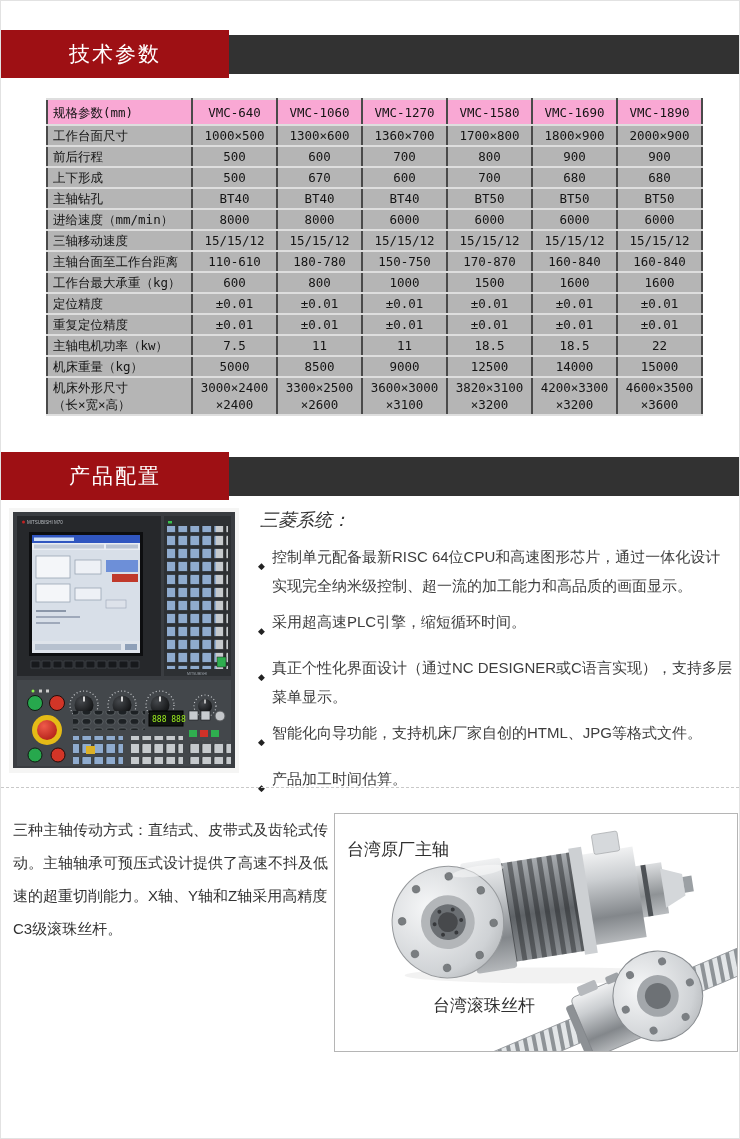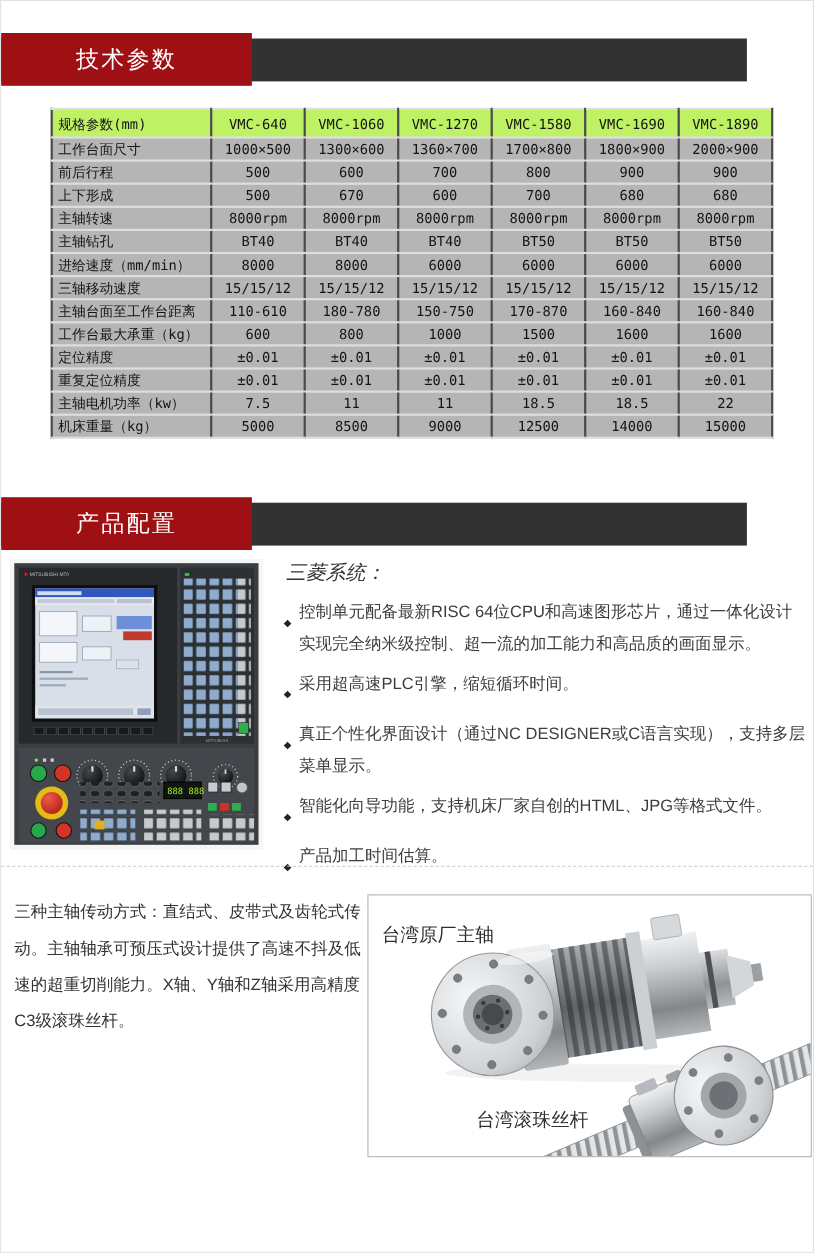--- a/index.html
+++ b/index.html
@@ -2,21 +2,21 @@
 <html><head>
 <meta charset="utf-8">
 <style>
   html,body { margin:0; padding:0; background:#fff; }
   .page {
     position:relative; width:740px; height:1139px; margin:0 auto;
     background:#ffffff; border:1px solid #e2e2e2; box-sizing:border-box;
     font-family:"Liberation Sans", sans-serif; overflow:hidden;
   }
   
-  .bar { position:absolute; left:0; width:678px; height:39px; background:#323232; }
+  .bar { position:absolute; left:0; width:738px; height:39px; background:#323232; }
   .bar1 { top:34px; }
   .bar2 { top:456px; }
   .red-tab {
     position:absolute; left:0; top:-5px; width:228px; height:48px;
     background:#9e1014; color:#ffffff; font-size:21px; letter-spacing:2px;
     display:flex; align-items:center; justify-content:center;
   }
   
   .table-wrap { position:absolute; left:45px; top:97px; }
   table.spec {
@@ -24,21 +24,21 @@
     font-family:"DejaVu Sans Mono","Liberation Sans",sans-serif;
     font-size:12.5px; color:#141414;
     border-left:2px solid #4a4a4a; border-right:2px solid #4a4a4a;
     border-top:2px solid #d6d6d6; border-bottom:2px solid #cccccc;
   }
   table.spec th, table.spec td {
     border-left:2px solid #4a4a4a; border-right:2px solid #4a4a4a;
     border-top:2px solid #dedede; border-bottom:2px solid #dedede;
     text-align:center; padding:1px 2px; white-space:pre-line; line-height:17px;
   }
-  table.spec th { background:#bef264; height:22px; font-weight:normal;margin-left:18px; }
+  table.spec th { background:#f9a8d4; height:22px; font-weight:normal;margin-left:18px; }
   table.spec td { background:#b5b5b5; height:17px; }
   table.spec .lbl { text-align:left; padding-left:5px; }
   col.c0 { width:145px; } col.cn { width:85px; }
   
   .controller-box { position:absolute; left:8px; top:507px; width:230px; height:265px; }
   .controller-box svg { display:block; width:100%; height:100%; }
   .mit-title { position:absolute; left:259px; top:507px; font-size:18px; color:#333333;font-style:italic; }
   .feature-list {
     position:absolute; left:257px; top:541px; width:476px;
     margin:0; padding:0; list-style:none; font-size:15px; color:#3d3d3d;
@@ -50,21 +50,21 @@
   .trans-text {
     position:absolute; left:12px; top:812px; width:320px;
     font-size:15px; line-height:33px; color:#333333;
   }
   .photo-box {
     position:absolute; left:333px; top:812px; width:404px; height:239px;
     border:1px solid #b5b5b5; background:#ffffff; box-sizing:border-box; overflow:hidden;font-family:Liberation Mono, monospace;
   }
   .photo-box svg { position:absolute; left:0; top:0; width:402px; height:289px; }
   .spindle-label { position:absolute; left:12px; top:24px; font-size:17px; color:#2f2f2f; }
-  .ballscrew-label { position:absolute; left:98px; top:180px; font-size:17px; color:#2f2f2f;margin-top:13px; }
+  .ballscrew-label { position:absolute; left:98px; top:180px; font-size:17px; color:#2f2f2f; }
 </style>
 </head>
 <body>
 
 <div class="page">
 
   <div class="bar bar1">
     <div class="red-tab">技术参数</div>
   </div>
 
@@ -112,29 +112,20 @@
           <tr>
             <td class="lbl">上下形成</td>
             <td>500</td>
             <td>670</td>
             <td>600</td>
             <td>700</td>
             <td>680</td>
             <td>680</td>
           </tr>
           <tr>
-            <td class="lbl">主轴转速</td>
-            <td>8000rpm</td>
-            <td>8000rpm</td>
-            <td>8000rpm</td>
-            <td>8000rpm</td>
-            <td>8000rpm</td>
-            <td>8000rpm</td>
-          </tr>
-          <tr>
             <td class="lbl">主轴钻孔</td>
             <td>BT40</td>
             <td>BT40</td>
             <td>BT40</td>
             <td>BT50</td>
             <td>BT50</td>
             <td>BT50</td>
           </tr>
           <tr>
             <td class="lbl">进给速度（mm/min）</td>
@@ -200,20 +191,36 @@
             <td>22</td>
           </tr>
           <tr>
             <td class="lbl">机床重量（kg）</td>
             <td>5000</td>
             <td>8500</td>
             <td>9000</td>
             <td>12500</td>
             <td>14000</td>
             <td>15000</td>
+          </tr>
+          <tr>
+            <td class="lbl">机床外形尺寸
+（长×宽×高）</td>
+            <td>3000×2400
+×2400</td>
+            <td>3300×2500
+×2600</td>
+            <td>3600×3000
+×3100</td>
+            <td>3820×3100
+×3200</td>
+            <td>4200×3300
+×3200</td>
+            <td>4600×3500
+×3600</td>
           </tr>
         </tbody>
     </table>
   </div>
 
   <div class="bar bar2">
     <div class="red-tab">产品配置</div>
   </div>
 
   <div class="controller-box">

